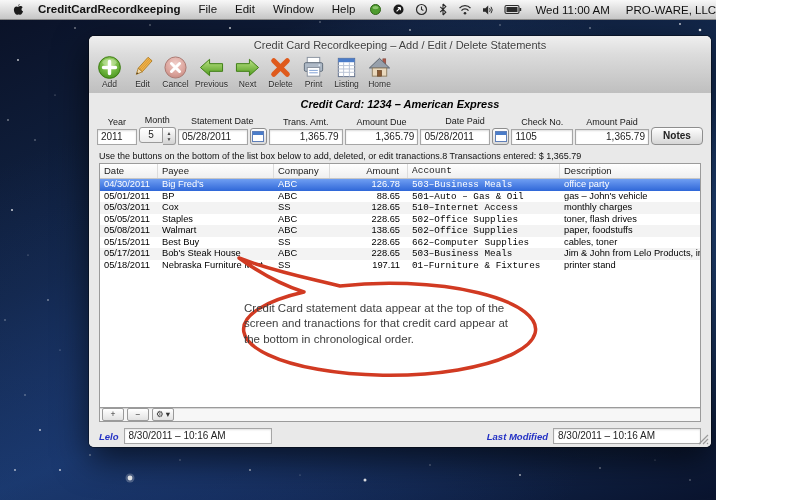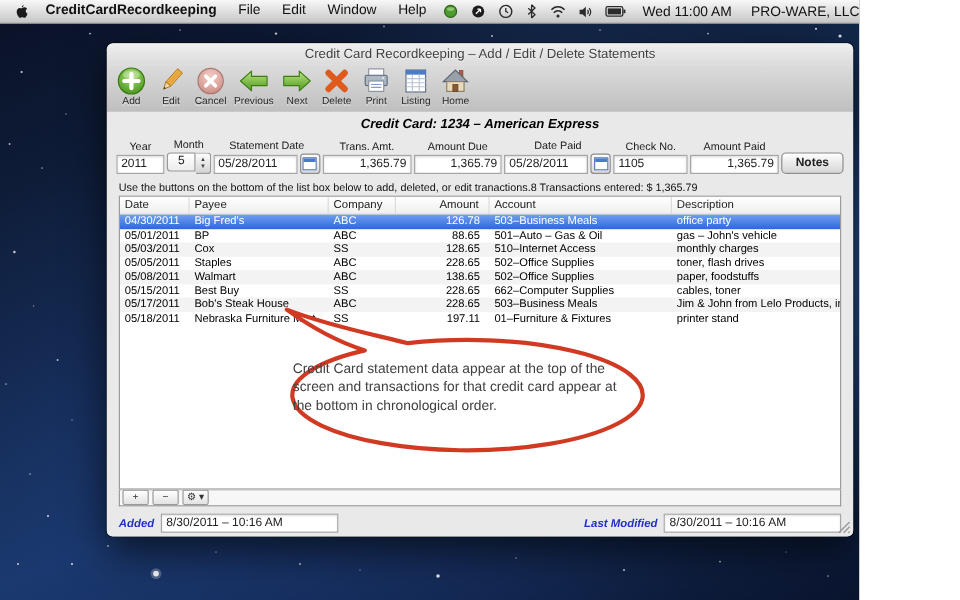--- a/index.html
+++ b/index.html
@@ -62,21 +62,21 @@
   .thead{display:flex;height:14px;background:linear-gradient(#fff,#efefef);border-bottom:1px solid #c6c6c6;
     font-size:9.5px;color:#1a1a1a;}
   .th{line-height:14px;padding-left:4px;border-right:1px solid #dcdcdc;white-space:nowrap;overflow:hidden;box-sizing:border-box;}
   .th:last-child{border-right:none;}
   .tr{display:flex;height:11.5px;font-size:9.3px;color:#000;}
   .tr:nth-child(even){background:#f3f3f3;}
   .tr.sel{background:linear-gradient(#6f9ef2,#2f67d8);color:#fff;}
   .td{line-height:11.5px;padding-left:4px;white-space:nowrap;overflow:hidden;box-sizing:border-box;}
   .c-date{width:58px;}.c-payee{width:116px;}.c-co{width:56px;}
   .c-amt{width:78px;text-align:right;padding-right:8px;}
-  .c-acct{width:152px;}.c-desc{flex:1;}
+  .c-acct{width:152px;font-family:Liberation Mono, monospace;}.c-desc{flex:1;}
   .list-controls{margin:0 10px;height:13px;background:#f7f7f7;border:1px solid #9b9b9b;border-top:none;
     box-shadow:inset 0 1px 0 #d6d6d6;display:flex;align-items:center;padding-left:2px;}
   .lc-btn{min-width:16px;height:11px;border:1px solid #9a9a9a;border-radius:2px;margin-right:3px;
     background:linear-gradient(#fff,#e2e2e2);font-size:8.5px;line-height:10px;text-align:center;color:#333;padding:0 2px;}
   .win-footer{height:28px;display:flex;justify-content:space-between;align-items:center;padding:0 10px;}
   .fo-group{display:flex;align-items:center;}
   .blab{color:#2230c4;font-style:italic;font-weight:bold;font-size:9.5px;margin-right:5px;white-space:nowrap;}
   .fo-field{width:138px;height:14px;border:1px solid #a6a6a6;background:#fff;font-size:10px;
     line-height:14px;padding:0 4px;color:#222;box-shadow:inset 0 1px 2px rgba(0,0,0,.12);white-space:nowrap;}
   
@@ -450,32 +450,32 @@
       </div>
 
       <div class="list-controls">
         <span class="lc-btn">+</span>
         <span class="lc-btn">−</span>
         <span class="lc-btn">⚙ ▾</span>
       </div>
 
       <div class="win-footer">
         <div class="fo-group">
-          <span class="blab">Added</span>
+          <span class="blab">Lelo</span>
           <span class="fo-field">8/30/2011 – 10:16 AM</span>
         </div>
         <div class="fo-group">
           <span class="blab">Last Modified</span>
           <span class="fo-field">8/30/2011 – 10:16 AM</span>
         </div>
       </div>
     </div>
 
     <svg class="callout-svg" viewBox="0 0 622 411">
       <path d="M150,222 C175,240 196,250 215,256 A146,46 0 1 0 251,250 C224,243 186,236 150,222 Z" fill="#ffffff" stroke="#d13a22" stroke-width="3.5" stroke-linejoin="round"></path>
     </svg>
-    <div class="callout-text">Credit Card statement data appear at the top of the screen and transactions for that credit card appear at the bottom in chronological order.</div>
+    <div class="callout-text">Credit Card statement data appear at the top of the screen and tranactions for that credit card appear at the bottom in chronological order.</div>
 
     <svg class="resize-grip" width="11" height="11">
       <path d="M10 1 L1 10 M10 5 L5 10 M10 9 L9 10" stroke="#9a9a9a" stroke-width="1.2"></path>
     </svg>
   </div>
 </div>
 
 </body></html>

